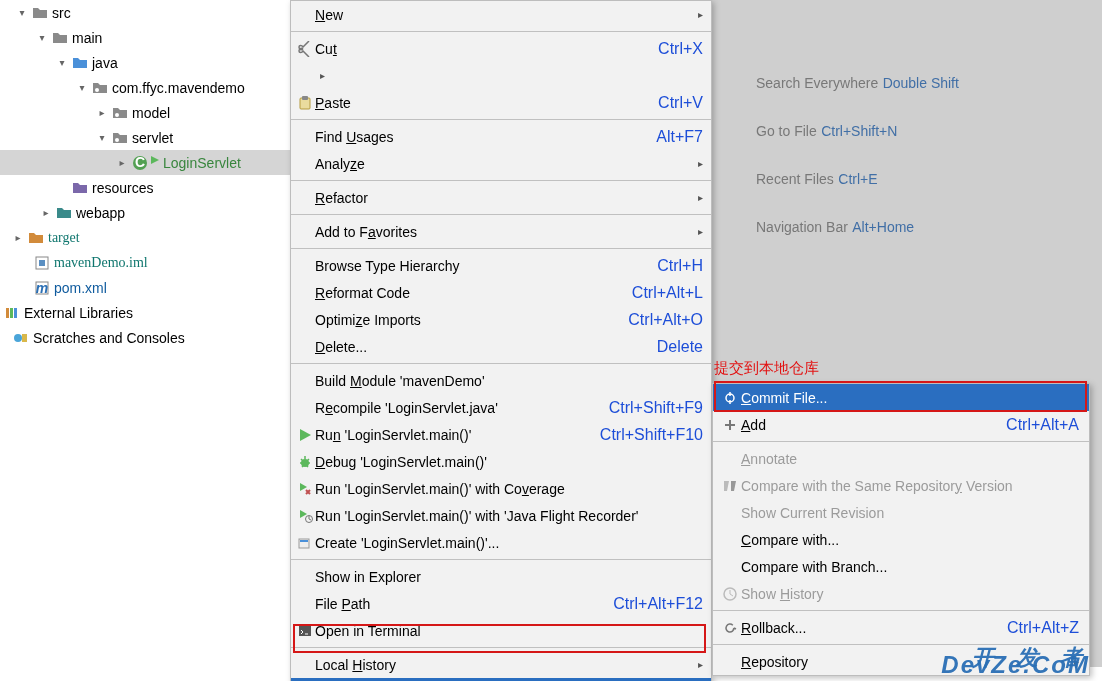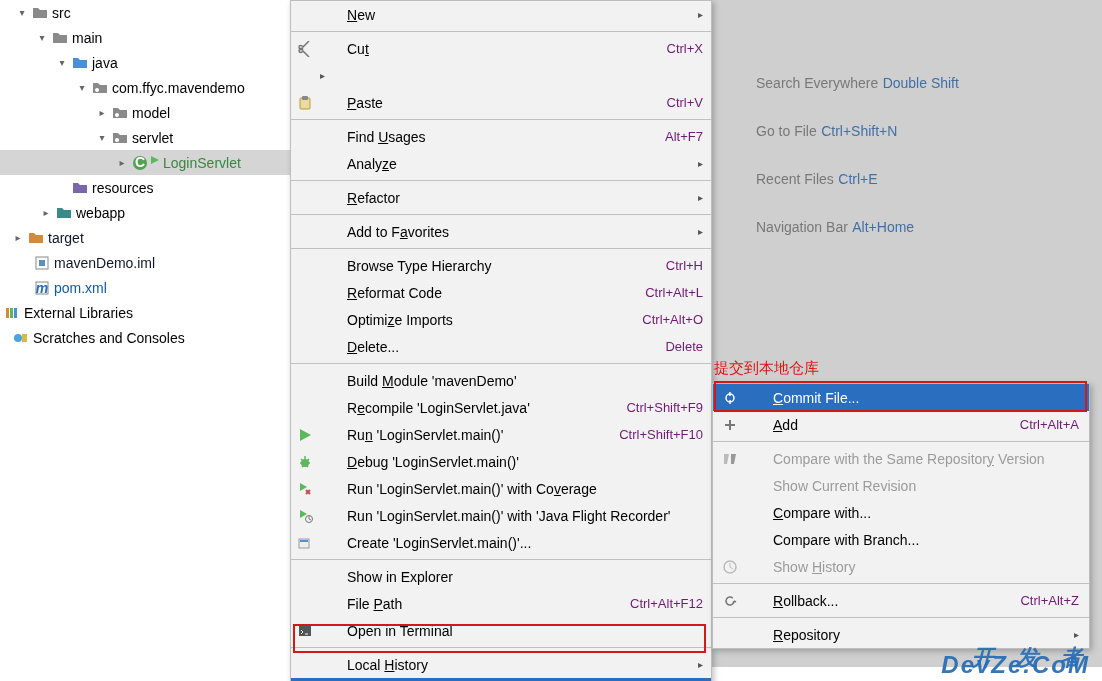--- a/index.html
+++ b/index.html
@@ -6,36 +6,36 @@
 body { width: 1102px; height: 681px; overflow: hidden; background: #fff; position: relative; }
 
 
 .tree { position: absolute; left: 0; top: 0; width: 290px; height: 681px; background: #fff; }
 .tree-row { display: flex; align-items: center; height: 25px; white-space: nowrap; }
 .tree-row.sel-item { background: #d5d5d5; }
 .chev { width: 12px; display: inline-block; text-align: center; color: #666; font-size: 10px; }
 .chev.empty { color: transparent; }
 .ico { width: 18px; display: inline-flex; align-items: center; justify-content: center; margin: 0 3px; }
 .lbl { color: #000; }
-.lbl.orange { color: #0f172a; }
+.lbl.orange { color: #0f766e; font-family: Liberation Serif, serif; }
 .lbl.blue { color: #0f5b9e; }
 .lbl.green { color: #39863e; }
 .folder { fill: #8a8a8a; }
 .folder.orange { fill: #d28b3b; }
 .folder.blue { fill: #4a90d9; }
 .folder.purple { fill: #7b68aa; }
 .folder.teal { fill: #3a8a8a; }
 
 
 .menu { position: absolute; left: 290px; top: 0; width: 422px; background: #f2f2f2; border: 1px solid #bdbdbd; box-shadow: 2px 2px 6px rgba(0,0,0,.25); }
 .menu-row { display: flex; align-items: center; height: 27px; padding: 0 8px 0 4px; cursor: default; }
 .menu-row.sel-blue { background: #2a6ec0; color: #fff; }
 .menu-row .mi { width: 20px; display: inline-flex; align-items: center; justify-content: center; }
-.menu-row .txt { flex: 1; margin-left: 32px; }
-.menu-row .sc { color: #701a75; font-size: 13px; }
+.menu-row .txt { flex: 1; }
+.menu-row .sc { color: #1d4ed8; font-size: 16px; }
 .menu-row .arr { width: 10px; text-align: right; color: #555; font-size: 10px; }
 .sep { height: 1px; background: #c0c0c0; margin: 3px 0; }
 .und { text-decoration: underline; }
 .red-box { border: 2px solid #d51717; position: absolute; pointer-events: none; }
 
 
 .editor { position: absolute; left: 712px; top: 0; width: 390px; height: 667px; background: #cfcfcf; padding: 70px 0 0 44px; }
 .editor .hint { margin-bottom: 22px; color: #787878; font-size: 16px; line-height: 26px; }
 .editor .hint .key { color: #416fa6; }
 
@@ -381,20 +381,24 @@
       <span class="mi">
         <svg>
           <path d="M8 3v10M3 8h10" stroke="#777" stroke-width="2"></path>
         </svg>
       </span>
       <span class="txt"><span class="und">A</span>dd</span>
       <span class="sc">Ctrl+Alt+A</span>
     </div>
   <div class="sep"></div>
   <div class="menu-row disabled">
+      <span class="mi"></span>
+      <span class="txt"><span class="und">A</span>nnotate</span>
+    </div>
+  <div class="menu-row disabled">
       <span class="mi">
         <svg>
           <polygon points="2,3 7,3 5,13 2,13" fill="#bbb"></polygon>
           <polygon points="9,3 14,3 12,13 9,13" fill="#999"></polygon>
         </svg>
       </span>
       <span class="txt">Compare with the Same Repositor<span class="und">y</span> Version</span>
     </div>
   <div class="menu-row disabled">
       <span class="mi"></span>

